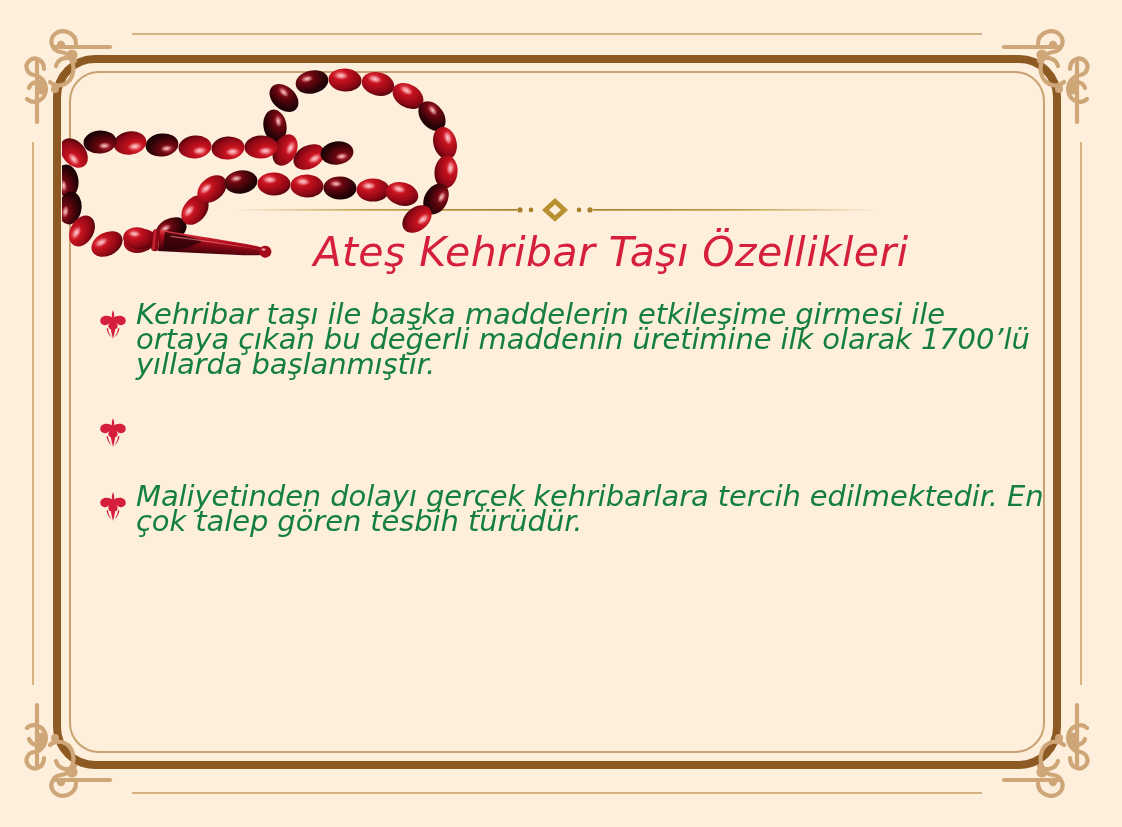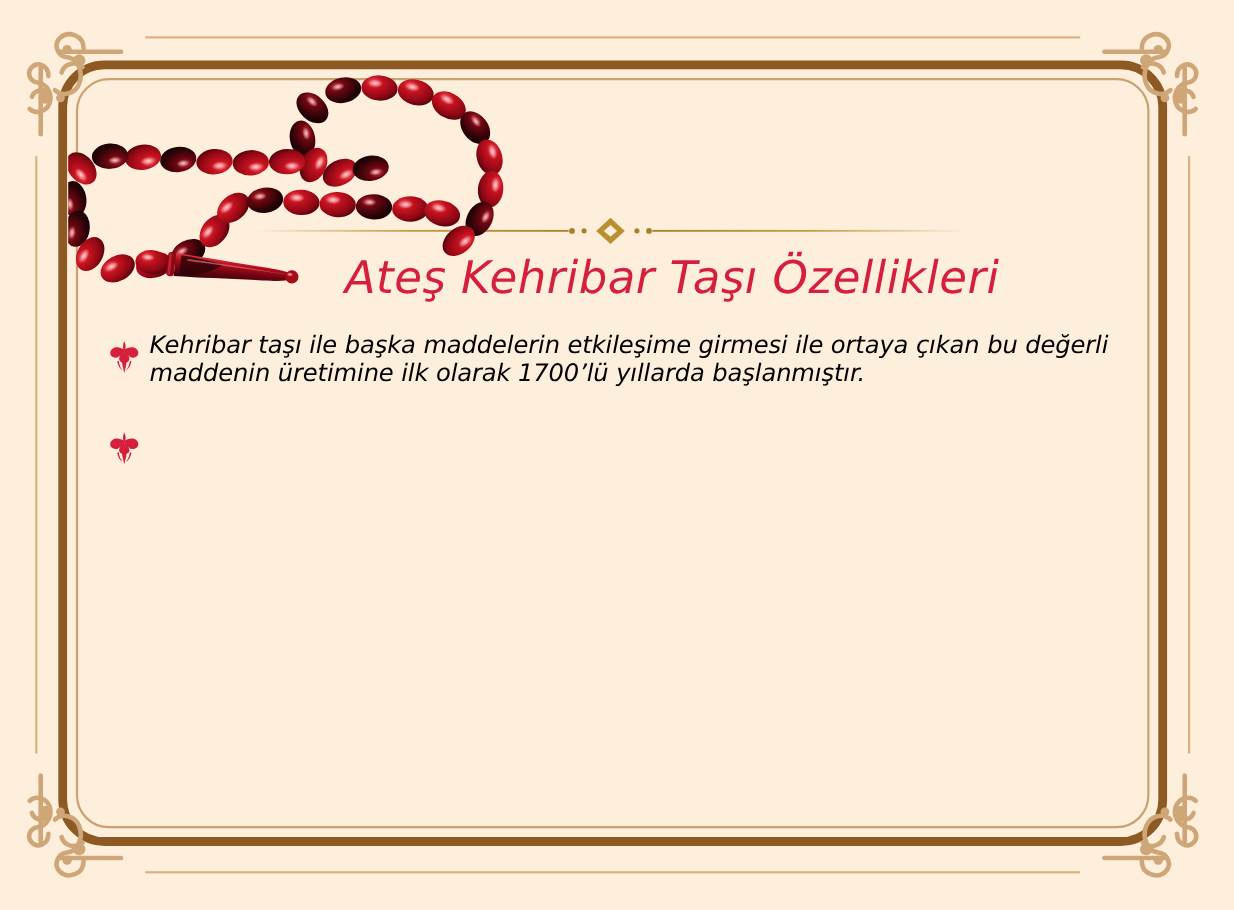--- a/index.html
+++ b/index.html
@@ -135,23 +135,23 @@
     height: 31px;
     margin-top: 7px;
     margin-right: 8px;
   }
   .bullet-mark svg { display: block; width: 30px; height: 31px; }
 
   .bullet-text {
     flex: 1 1 auto;
     font-family: "DejaVu Sans", sans-serif;
     font-style: italic;
-    font-size: 22px;
+    font-size: 29px;
     line-height: 25px;
-    color: #000000;
+    color: #15803d;
     letter-spacing: -0.1px;
   }
 
   .bullet-row.b1 { margin-bottom: 33px; }
   .bullet-row.b2 { margin-bottom: 36px; }
 </style>
 </head>
 <body>
 
 <div id="page">
@@ -407,16 +407,31 @@
             <path d="M15 9 C11.6 6.4 7.2 5.8 4.2 8 C1.4 10.1 1.6 14 4.6 15.6 C7 16.9 10 16 11.6 13.8 C9.8 15.9 9.9 18.8 12 20 C13 20.6 14.2 20.6 15 20.2 Z"></path>
             <path d="M15 9 C18.4 6.4 22.8 5.8 25.8 8 C28.6 10.1 28.4 14 25.4 15.6 C23 16.9 20 16 18.4 13.8 C20.2 15.9 20.1 18.8 18 20 C17 20.6 15.8 20.6 15 20.2 Z"></path>
             <path d="M15 11.5 C13 14.5 12.4 19 13.3 23 C13.8 25.4 14.4 27.6 15 30 C15.6 27.6 16.2 25.4 16.7 23 C17.6 19 17 14.5 15 11.5 Z"></path>
             <path d="M8.5 19.5 C9.2 23.4 11 26.4 13.6 28.2 C11.4 25.4 10.2 22.4 10 19.2 Z"></path>
             <path d="M21.5 19.5 C20.8 23.4 19 26.4 16.4 28.2 C18.6 25.4 19.8 22.4 20 19.2 Z"></path>
           </g>
         </svg>
       </span>
     </div>
 
+    <div class="bullet-row b3">
+      <span class="bullet-mark">
+        <svg viewBox="0 0 30 31" xmlns="http://www.w3.org/2000/svg">
+          <g fill="#d51f3c">
+            <path d="M15 1 C13.2 5.2 13.6 8.4 15 11 C16.4 8.4 16.8 5.2 15 1 Z"></path>
+            <path d="M15 9 C11.6 6.4 7.2 5.8 4.2 8 C1.4 10.1 1.6 14 4.6 15.6 C7 16.9 10 16 11.6 13.8 C9.8 15.9 9.9 18.8 12 20 C13 20.6 14.2 20.6 15 20.2 Z"></path>
+            <path d="M15 9 C18.4 6.4 22.8 5.8 25.8 8 C28.6 10.1 28.4 14 25.4 15.6 C23 16.9 20 16 18.4 13.8 C20.2 15.9 20.1 18.8 18 20 C17 20.6 15.8 20.6 15 20.2 Z"></path>
+            <path d="M15 11.5 C13 14.5 12.4 19 13.3 23 C13.8 25.4 14.4 27.6 15 30 C15.6 27.6 16.2 25.4 16.7 23 C17.6 19 17 14.5 15 11.5 Z"></path>
+            <path d="M8.5 19.5 C9.2 23.4 11 26.4 13.6 28.2 C11.4 25.4 10.2 22.4 10 19.2 Z"></path>
+            <path d="M21.5 19.5 C20.8 23.4 19 26.4 16.4 28.2 C18.6 25.4 19.8 22.4 20 19.2 Z"></path>
+          </g>
+        </svg>
+      </span>
+      <span class="bullet-text">Maliyetinden dolayı gerçek kehribarlara tercih edilmektedir. En çok talep gören tesbih türüdür.</span>
+    </div>
 
   </div>
 
 </div>
 
 </body></html>

